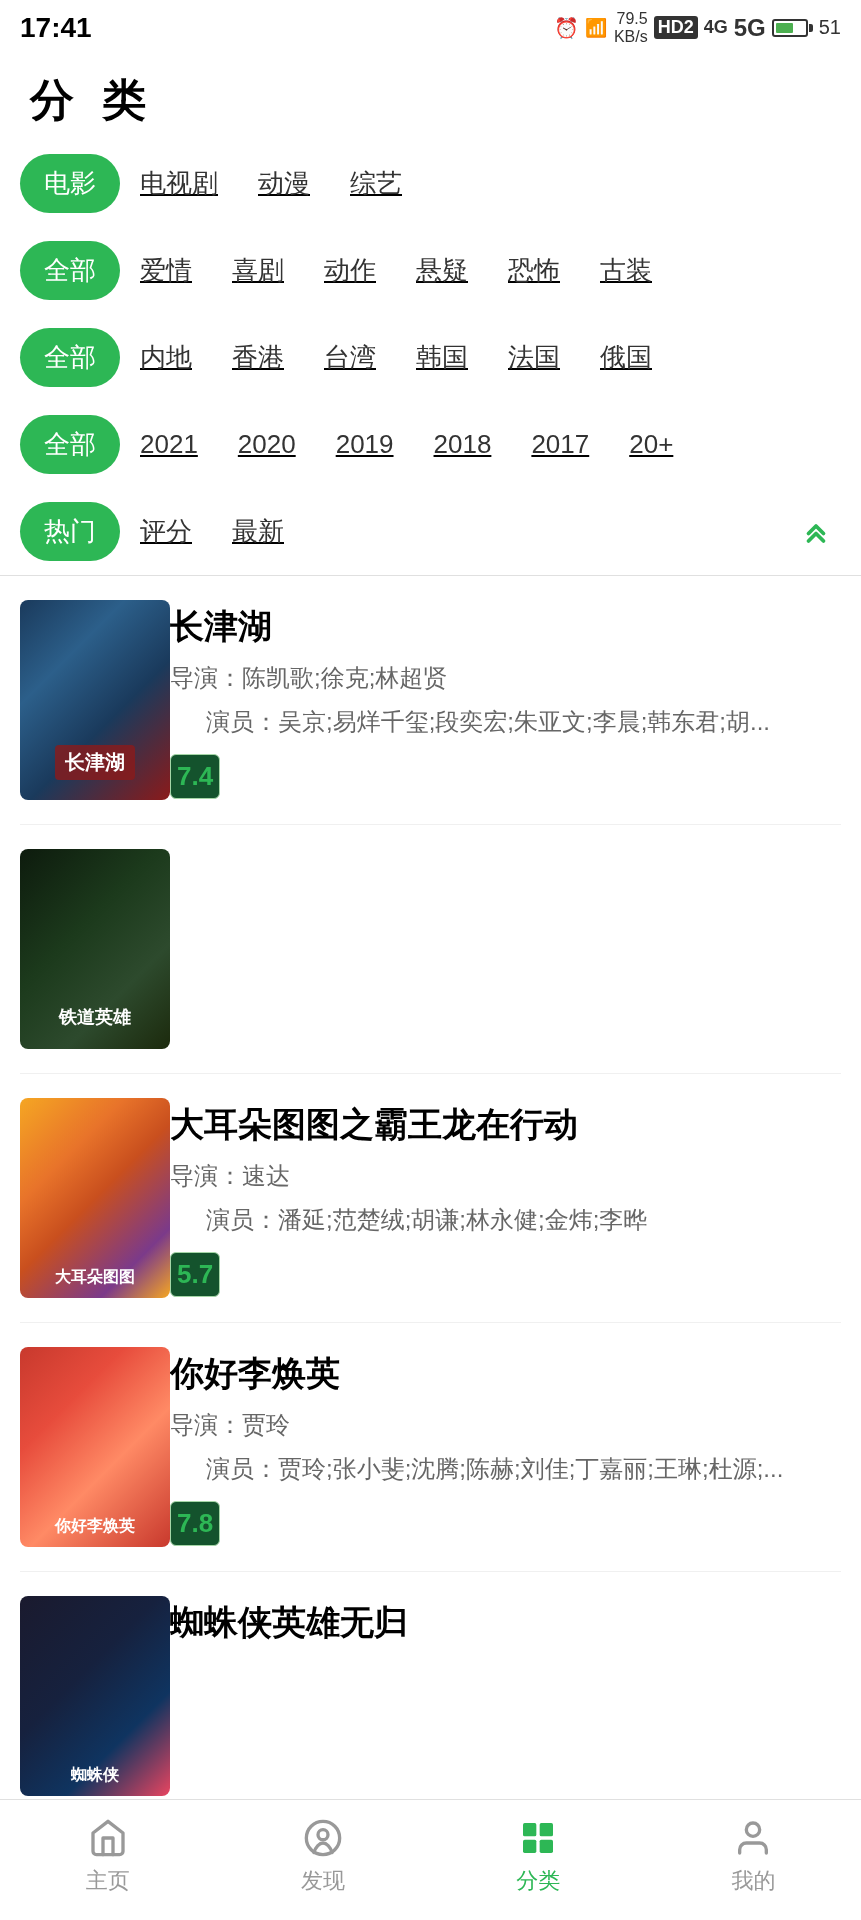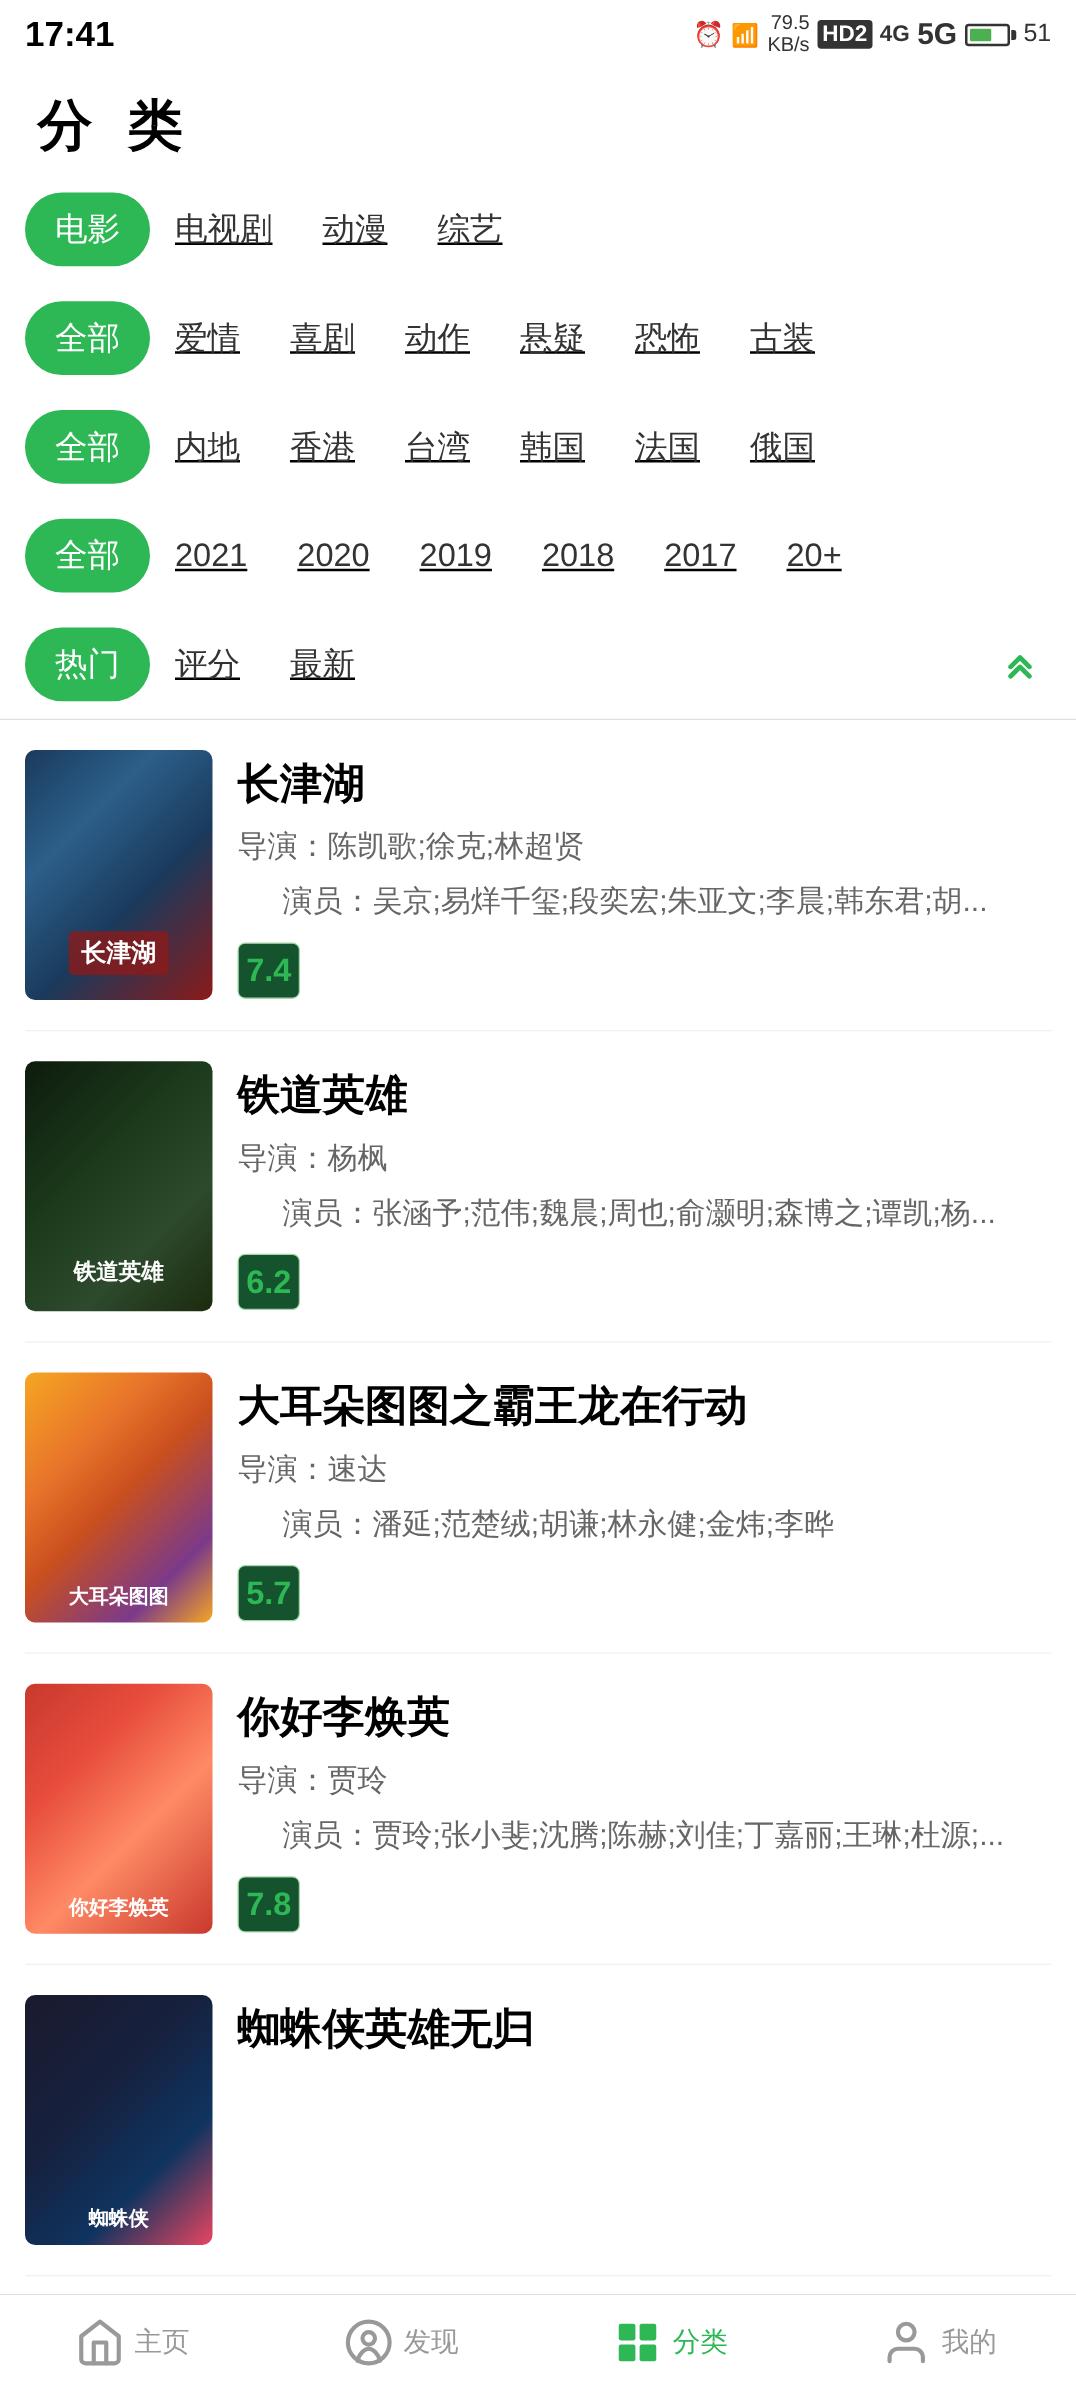--- a/index.html
+++ b/index.html
@@ -138,21 +138,20 @@
 
     
     .movie-list {
       padding: 0 20px;
     }
     .movie-item {
       display: flex;
       align-items: flex-start;
       padding: 24px 0;
       border-bottom: 1px solid #f0f0f0;
-      gap: 20px;
     }
     .movie-poster {
       width: 150px;
       height: 200px;
       border-radius: 8px;
       flex-shrink: 0;
       overflow: hidden;
       background: #ccc;
     }
     
@@ -294,21 +293,21 @@
       background: #fff;
       border-top: 1px solid #e0e0e0;
       display: flex;
       justify-content: space-around;
       align-items: center;
       padding: 16px 0 24px;
       z-index: 100;
     }
     .nav-item {
       display: flex;
-      flex-direction: row;
+      flex-direction: column;
       align-items: center;
       gap: 6px;
       cursor: pointer;
       min-width: 100px;
     }
     .nav-icon {
       width: 44px;
       height: 44px;
       display: flex;
       align-items: center;
@@ -432,26 +431,20 @@
     <div class="movie-info">
       <div class="movie-title">长津湖</div>
       <div class="movie-director">导演：陈凯歌;徐克;林超贤</div>
       <div class="movie-cast">演员：吴京;易烊千玺;段奕宏;朱亚文;李晨;韩东君;胡...</div>
       <span class="movie-score">7.4</span>
     </div>
   </div>
 
   <div class="movie-item">
     <div class="movie-poster poster-2"></div>
-    <div class="movie-info">
-      <div class="movie-title">铁道英雄</div>
-      <div class="movie-director">导演：杨枫</div>
-      <div class="movie-cast">演员：张涵予;范伟;魏晨;周也;俞灏明;森博之;谭凯;杨...</div>
-      <span class="movie-score">6.2</span>
-    </div>
   </div>
 
   <div class="movie-item">
     <div class="movie-poster poster-3"></div>
     <div class="movie-info">
       <div class="movie-title">大耳朵图图之霸王龙在行动</div>
       <div class="movie-director">导演：速达</div>
       <div class="movie-cast">演员：潘延;范楚绒;胡谦;林永健;金炜;李晔</div>
       <span class="movie-score">5.7</span>
     </div>

